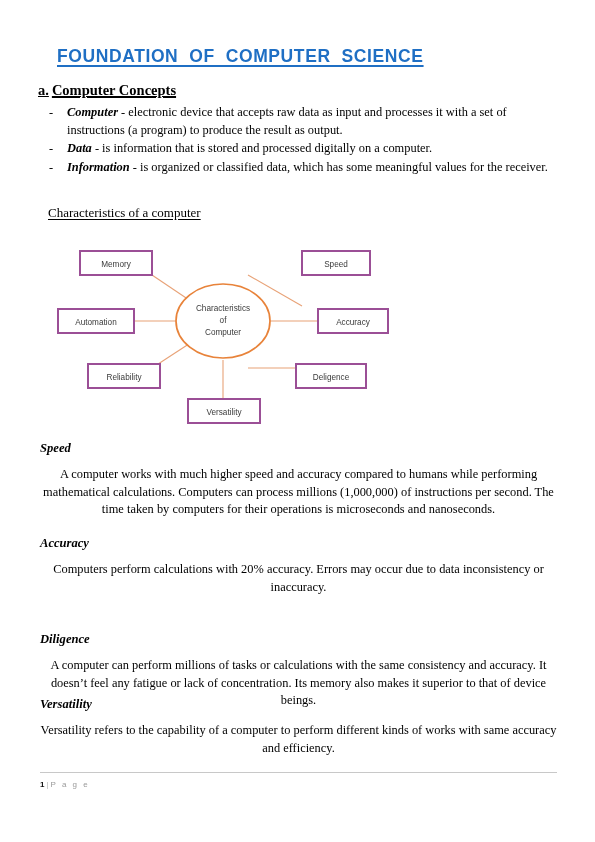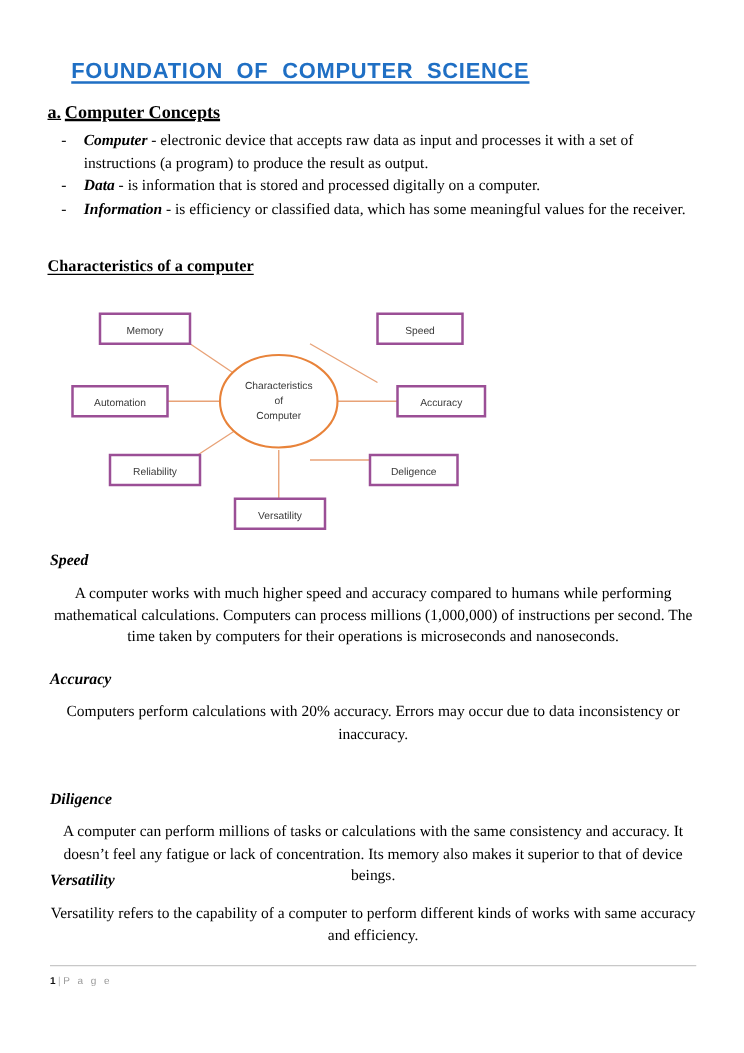--- a/index.html
+++ b/index.html
@@ -70,24 +70,24 @@
     padding-left: 2px;
   }
   .bullet-text { flex: 1 1 auto; }
   .term {
     font-weight: bold;
     font-style: italic;
   }
 
   .charac-heading {
     position: absolute;
-    left: 38px;
+    left: 48px;
     top: 205px;
     font-size: 13px;
-    font-weight: bold;
+    font-weight: normal;
     text-decoration: underline;
     text-underline-offset: 2px;
   }
 
   .diagram {
     position: absolute;
     left: 50px;
     top: 238px;
     width: 360px;
     height: 192px;
@@ -155,21 +155,21 @@
     <div class="bullet-row">
       <span class="bullet-dash">-</span>
       <span class="bullet-text"><span class="term">Computer</span><span> - electronic device that accepts raw data as input and processes it with a set of instructions (a program) to produce the result as output.</span></span>
     </div>
     <div class="bullet-row">
       <span class="bullet-dash">-</span>
       <span class="bullet-text"><span class="term">Data</span><span> - is information that is stored and processed digitally on a computer.</span></span>
     </div>
     <div class="bullet-row">
       <span class="bullet-dash">-</span>
-      <span class="bullet-text"><span class="term">Information</span><span> - is efficiency or classified data, which has some meaningful values for the receiver.</span></span>
+      <span class="bullet-text"><span class="term">Information</span><span> - is organized or classified data, which has some meaningful values for the receiver.</span></span>
     </div>
   </div>
 
   <div class="charac-heading">Characteristics of a computer</div>
 
   <div class="diagram">
     <svg width="360" height="192" viewBox="0 0 360 192" xmlns="http://www.w3.org/2000/svg">
       <g stroke="#E8A277" stroke-width="1.1" fill="none">
         <line x1="102" y1="37" x2="148" y2="68"></line>
         <line x1="84" y1="83" x2="128" y2="83"></line>

